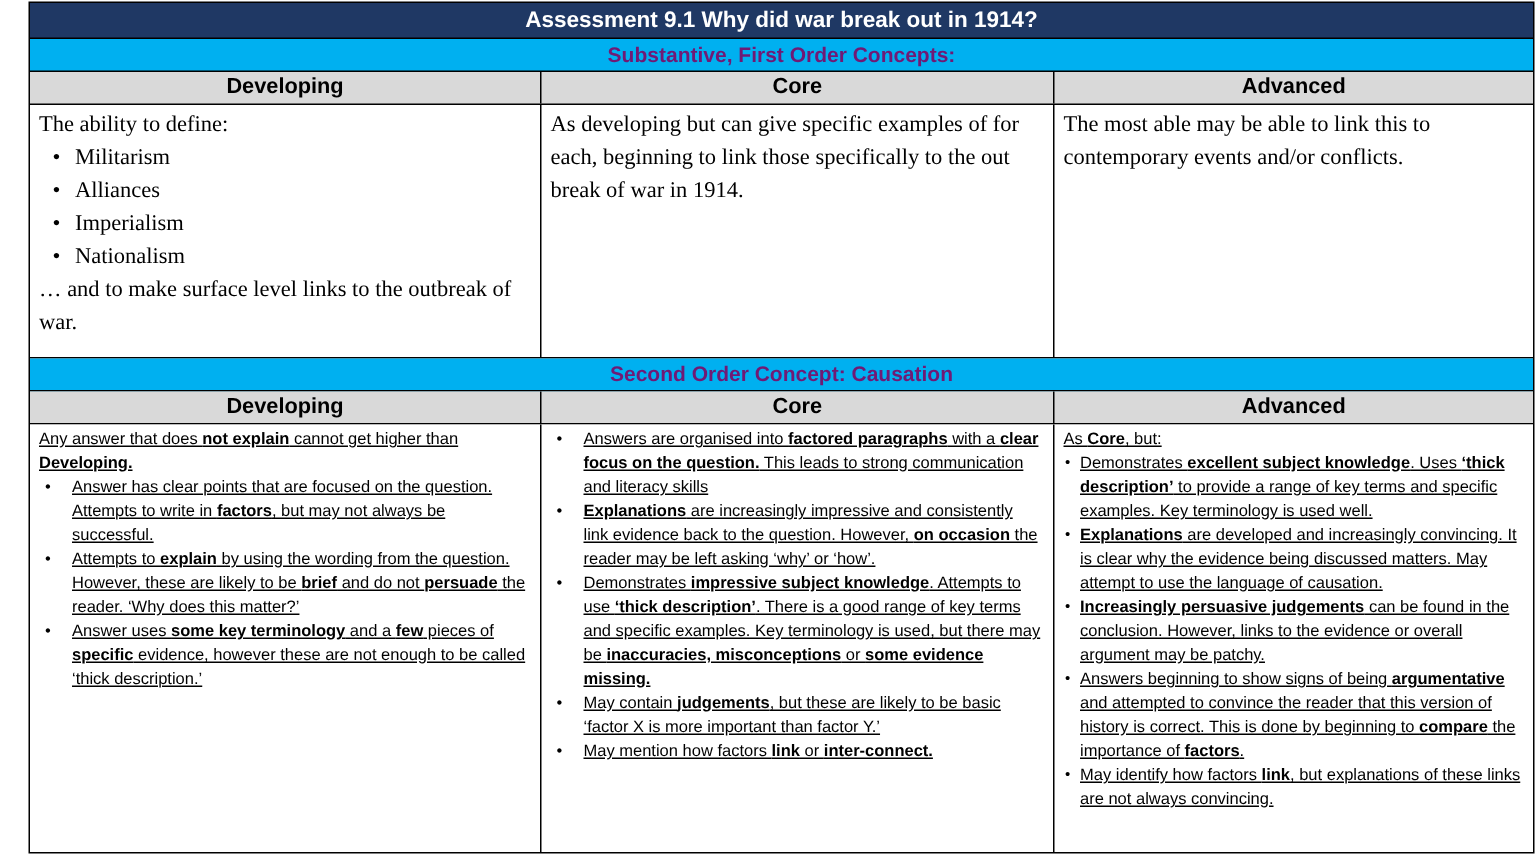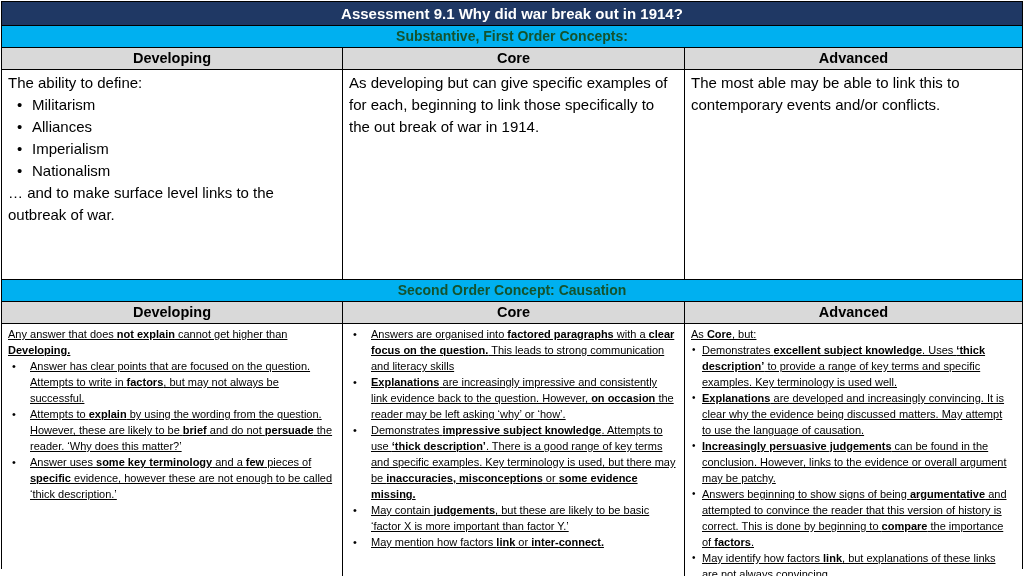--- a/index.html
+++ b/index.html
@@ -8,21 +8,21 @@
     background: #ffffff;
     font-family: "Liberation Sans", sans-serif;
     color: #000;
     width: 1024px;
     height: 576px;
     overflow: hidden;
   }
   .slide {
     width: 1024px;
     height: 576px;
-    padding: 1px 1px 7px 1px;
+    padding: 1px 1px 7px 19px;
     background: #fff;
   }
   .tbl {
     width: 100%;
     height: 100%;
     border: 1px solid #000;
     display: flex;
     flex-direction: column;
     background: #fff;
   }
@@ -31,21 +31,21 @@
     color: #ffffff;
     font-weight: bold;
     font-size: 15px;
     text-align: center;
     padding: 3px 0 3px 0;
     border-bottom: 1px solid #000;
     flex: 0 0 auto;
   }
   .bar-section {
     background: #00B0F0;
-    color: #14532d;
+    color: #701a75;
     font-weight: bold;
     font-size: 14px;
     text-align: center;
     padding: 2px 0 3px 0;
     border-bottom: 1px solid #000;
     flex: 0 0 auto;
   }
   .hdr-row {
     display: grid;
     grid-template-columns: 341px 342px 1fr;
@@ -60,21 +60,21 @@
     padding: 2px 0 3px 0;
     border-right: 1px solid #000;
   }
   .hdr-cell:last-child { border-right: none; }
   .content-row {
     display: grid;
     grid-template-columns: 341px 342px 1fr;
     border-bottom: 1px solid #000;
     background: #fff;
   }
-  .row1 { height: 210px; flex: 0 0 auto; }
+  .row1 { height: 169px; flex: 0 0 auto; font-family: Liberation Serif, serif; }
   .row2 { flex: 1 1 auto; border-bottom: none; text-decoration: underline; }
   .cell {
     border-right: 1px solid #000;
     padding: 2px 8px 4px 6px;
     overflow: hidden;
   }
   .cell:last-child { border-right: none; }
   .row1 .cell { font-size: 15px; line-height: 22px; }
   .row2 .cell { font-size: 11px; line-height: 16px; }
   ul.blist {

